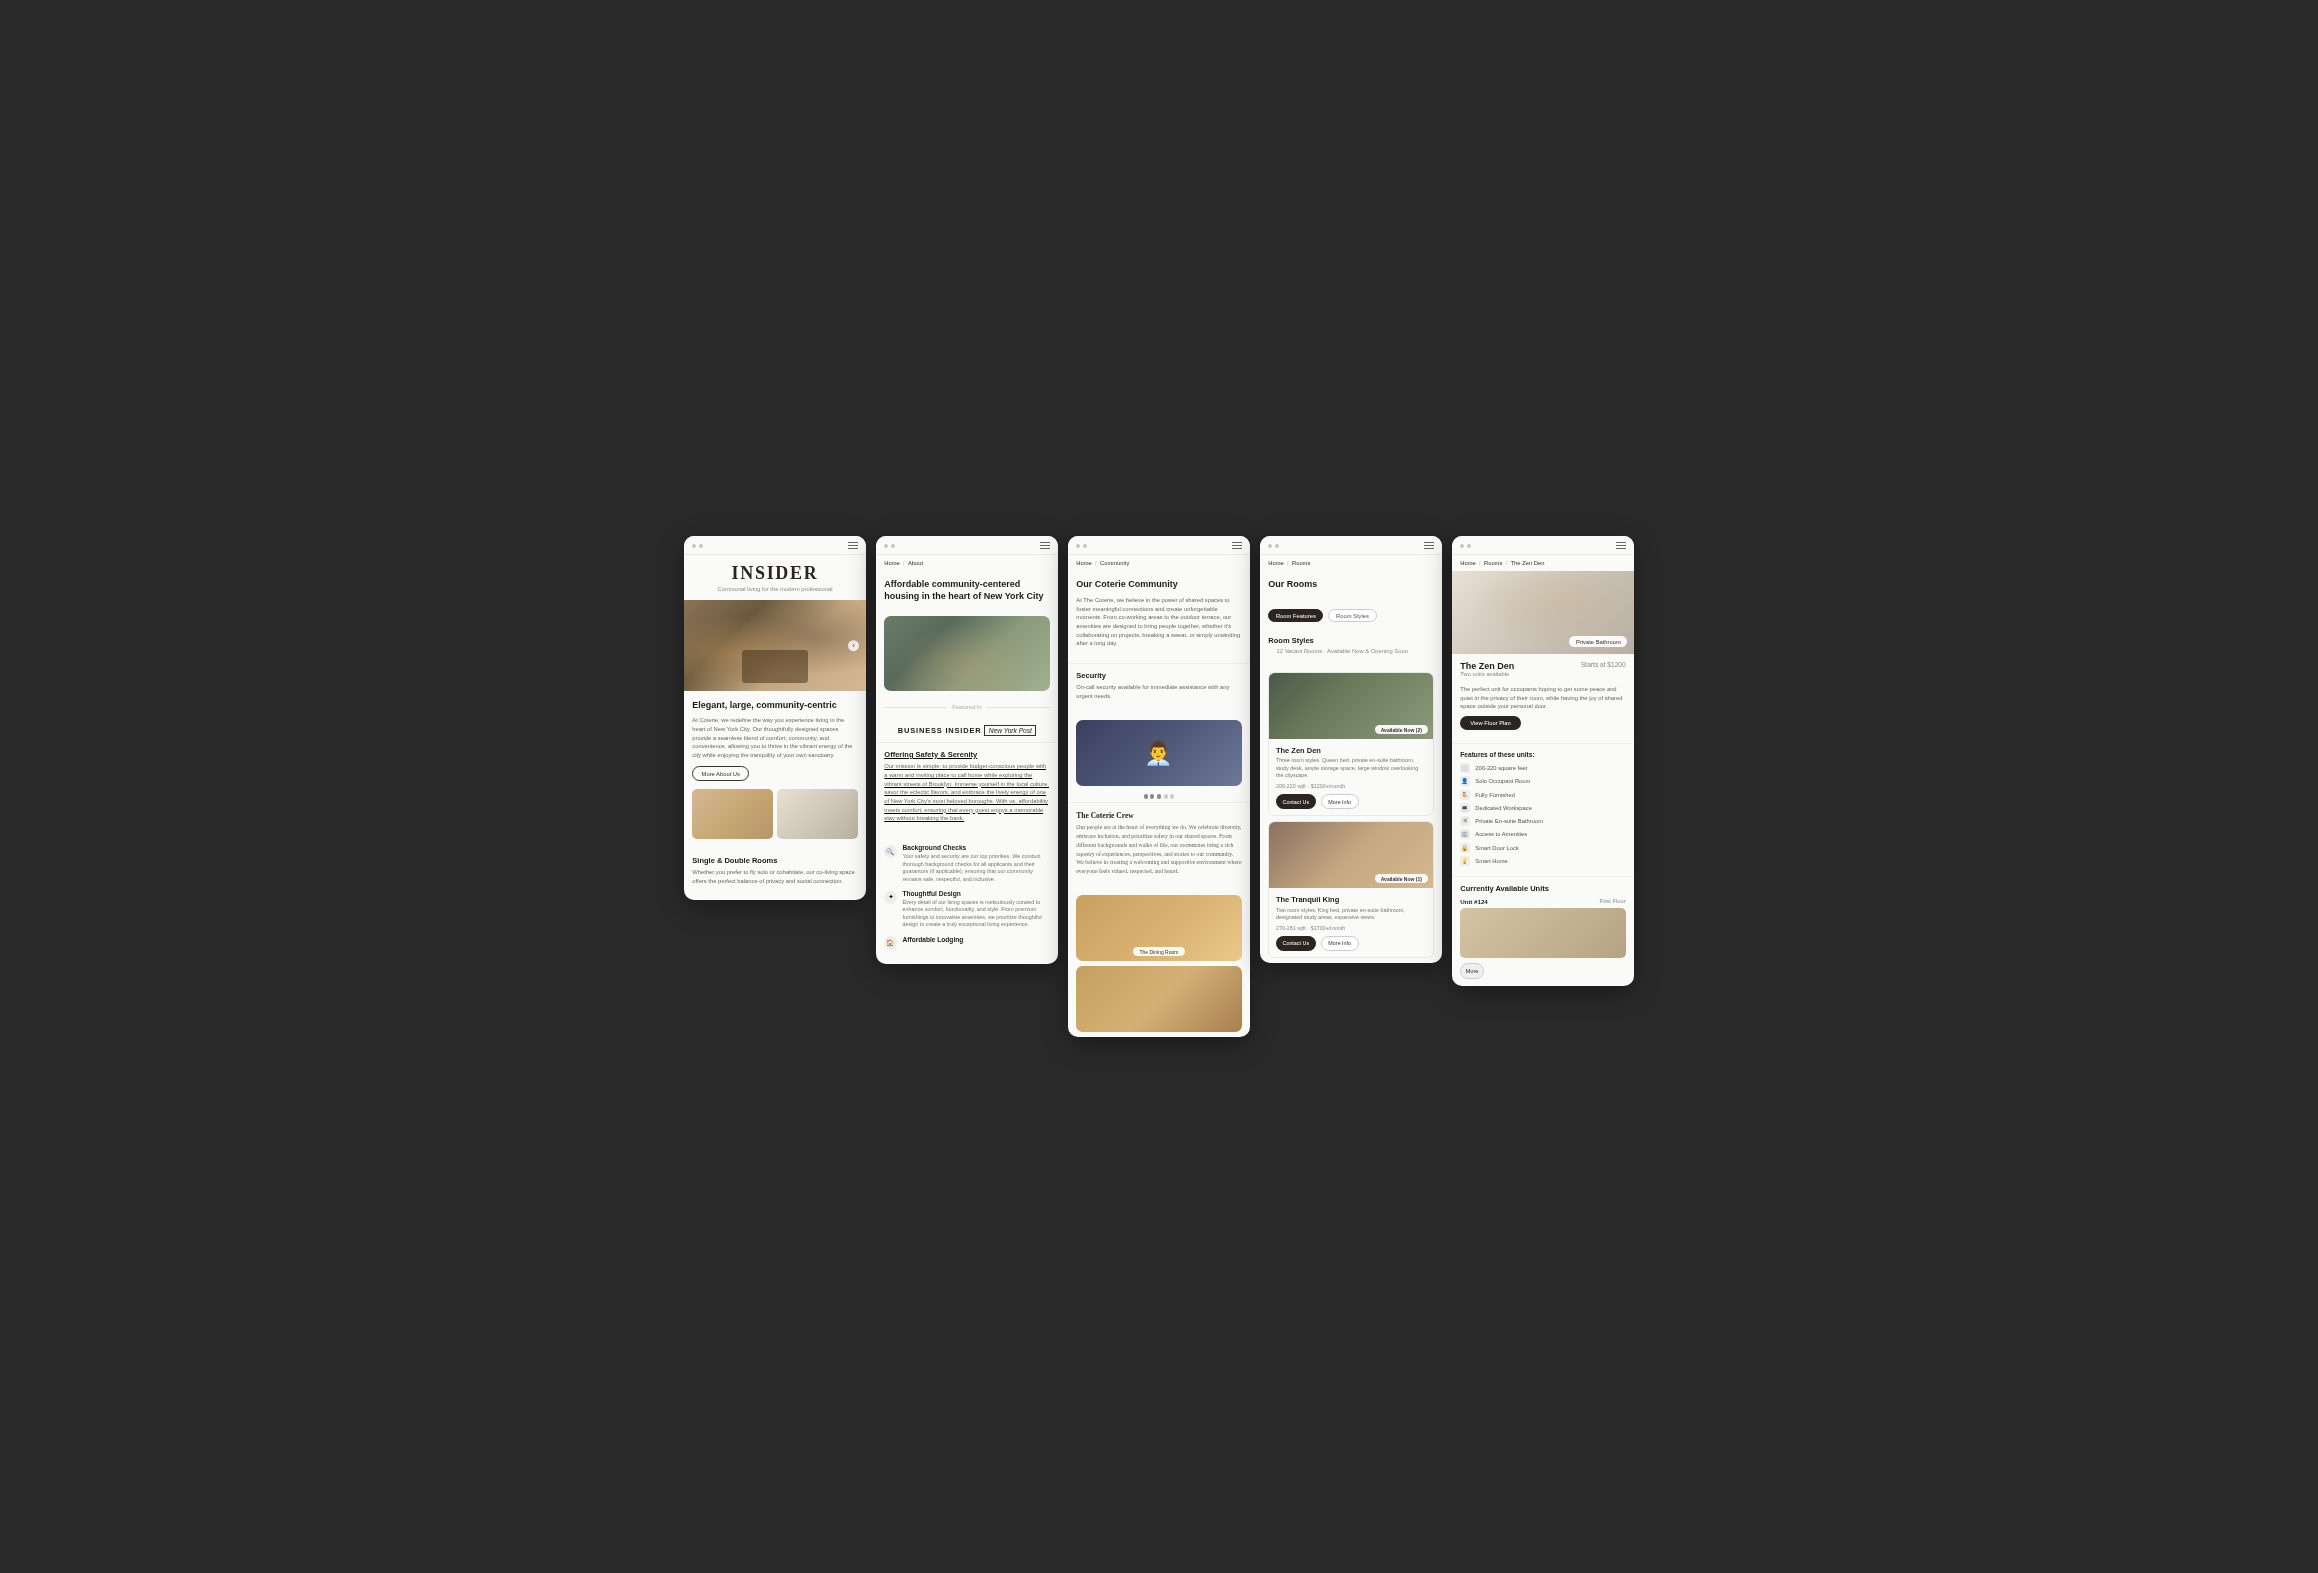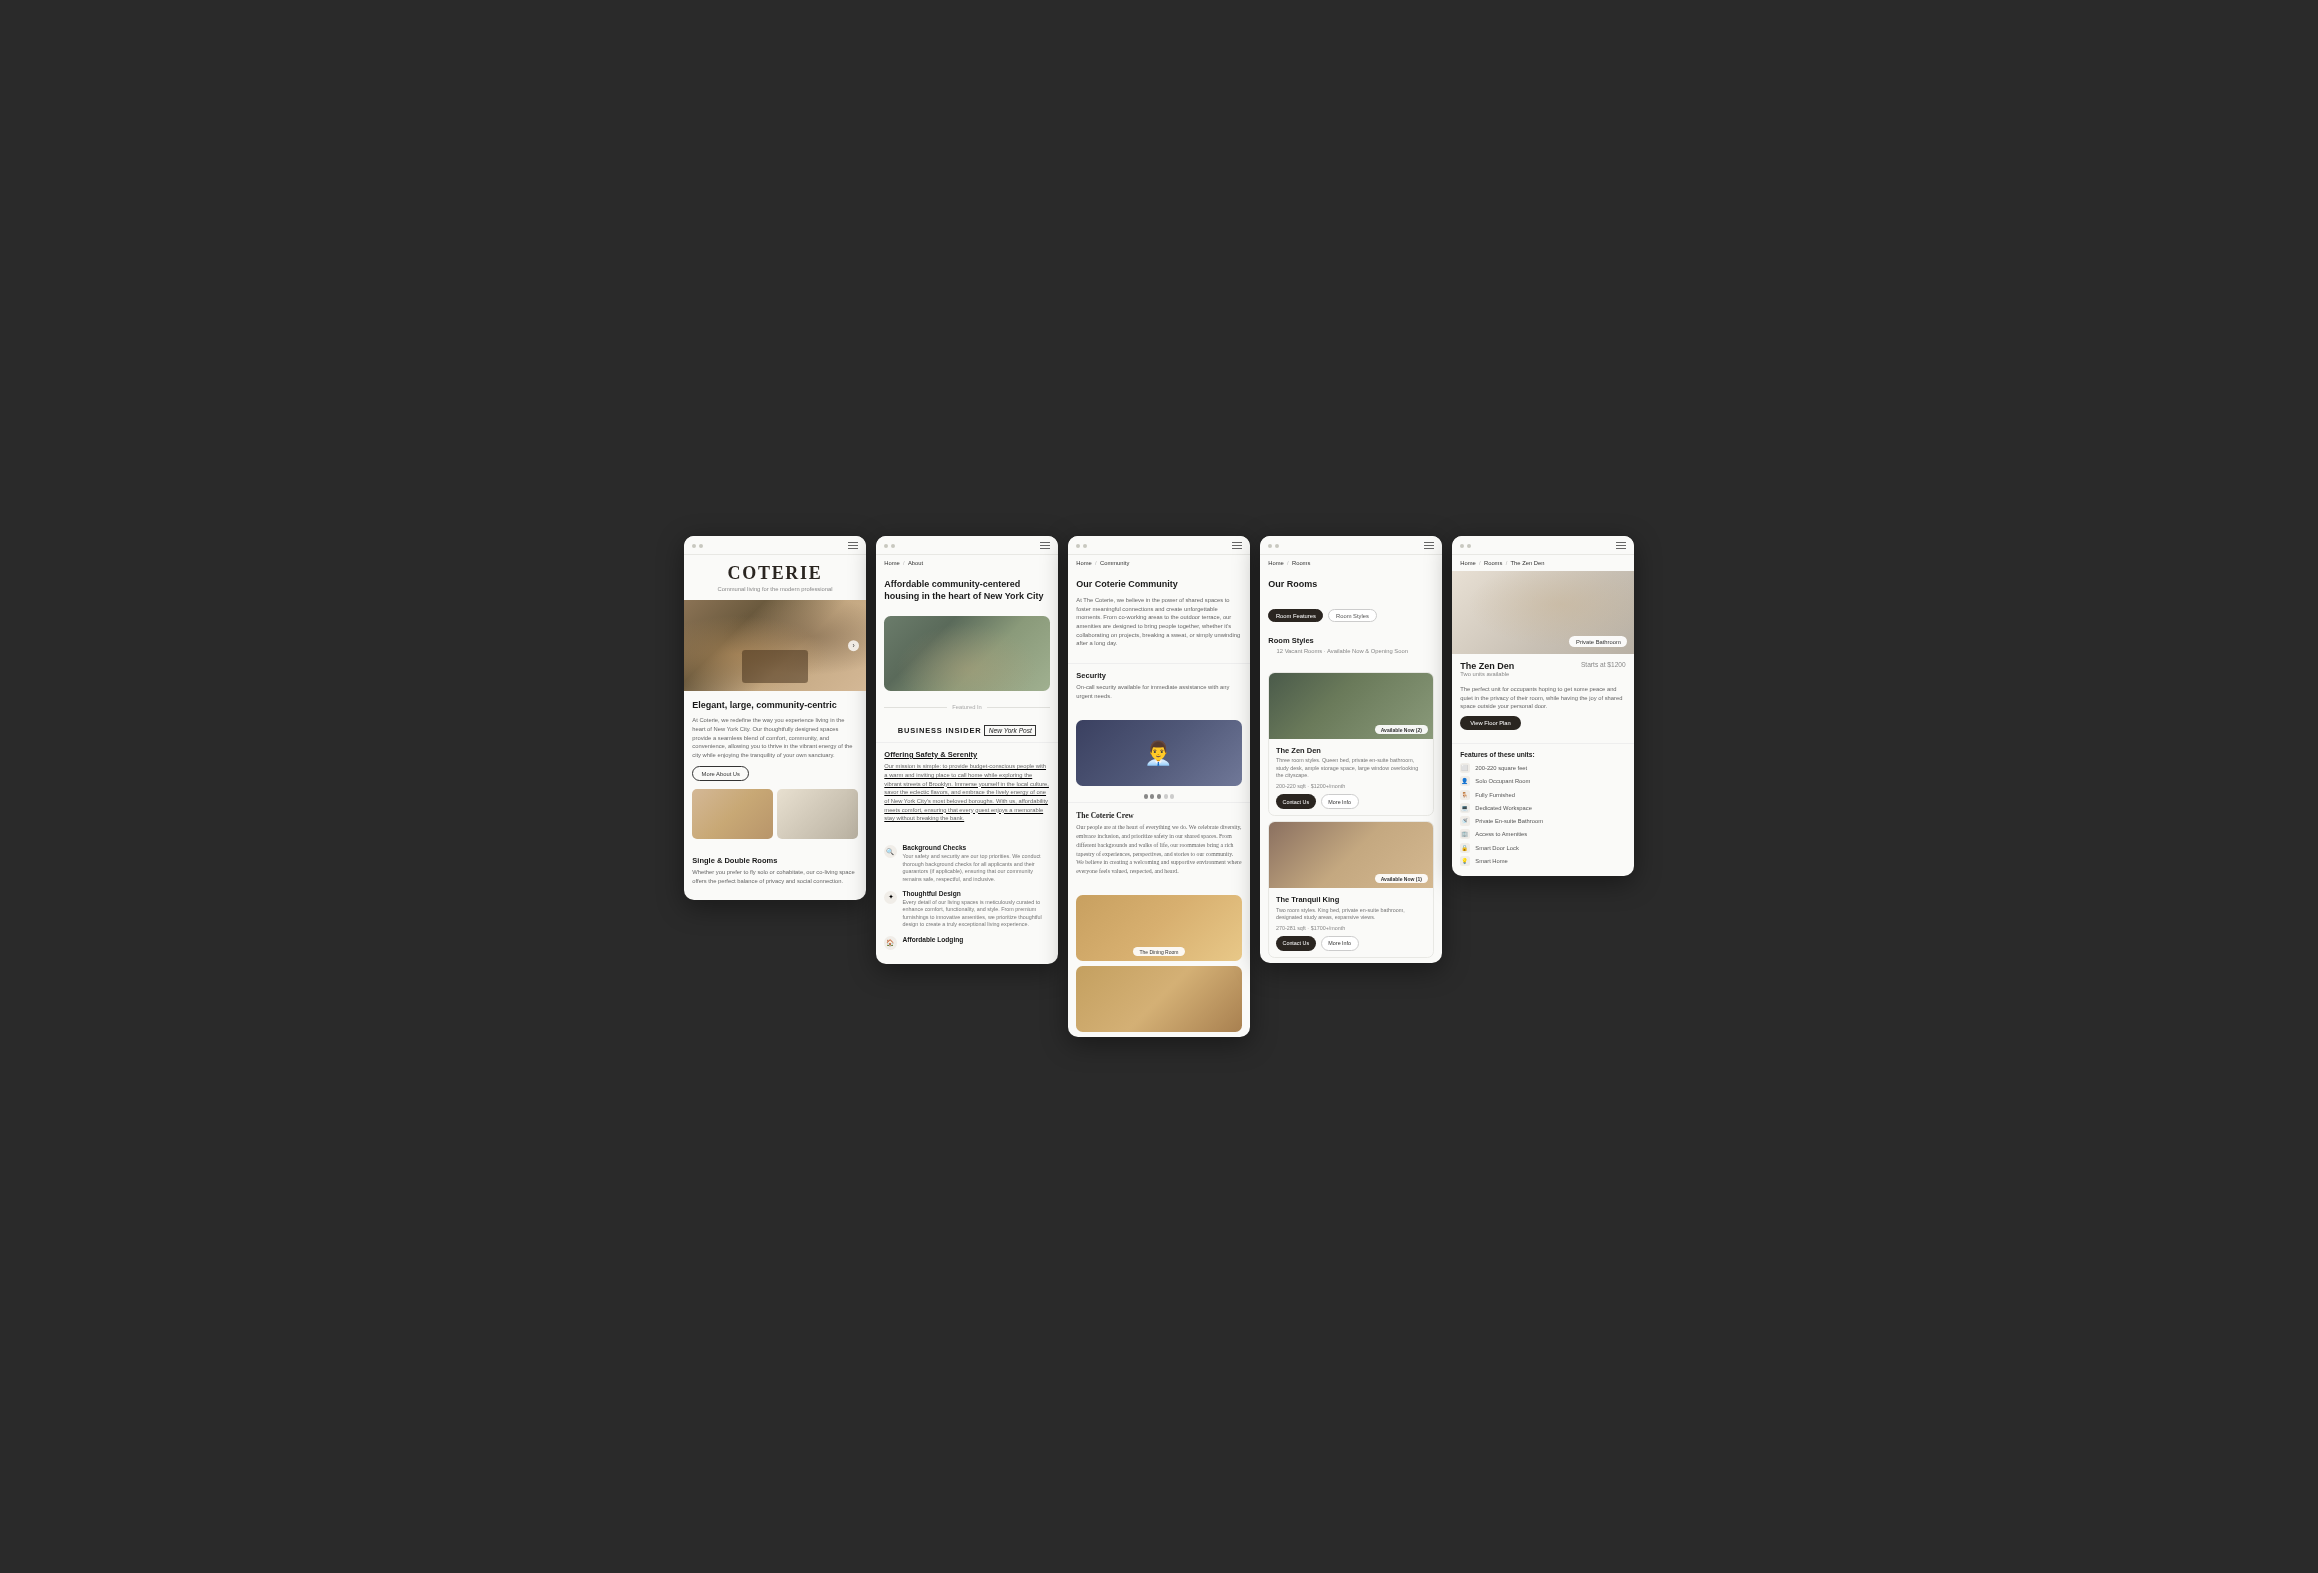--- a/index.html
+++ b/index.html
@@ -557,21 +557,21 @@
         <div class="dot"></div>
         <div class="dot"></div>
       </div>
       <div class="header-lines">
         <div class="h-line"></div>
           <div class="h-line"></div>
           <div class="h-line"></div>
       </div>
     </div>
     <div class="logo-area">
-      <div class="logo-text">COTERIE</div>
+      <div class="logo-text">INSIDER</div>
       <div class="tagline">Communal living for the modern professional</div>
     </div>
     <div class="hero-image">
       <div class="desk-visual"></div>
       <div class="carousel-arrow">›</div>
     </div>
     <div class="section-pad">
       <div class="section-title">Elegant, large, community-centric</div>
       <div class="section-body">At Coterie, we redefine the way you experience living in the heart of New York City. Our thoughtfully designed spaces provide a seamless blend of comfort, community, and convenience, allowing you to thrive in the vibrant energy of the city while enjoying the tranquility of your own sanctuary.</div>
       <button class="btn-outline">More About Us</button>
@@ -819,16 +819,25 @@
       </div>
       <div class="feature-row">
         <div class="feature-icon">🔒</div>
         <div class="feature-text">Smart Door Lock</div>
       </div>
       <div class="feature-row">
         <div class="feature-icon">💡</div>
         <div class="feature-text">Smart Home</div>
       </div>
     </div>
+    <div class="available-units-section">
+      <div class="available-title">Currently Available Units</div>
+      <div class="unit-header">
+        <div class="unit-num">Unit #124</div>
+        <div class="unit-floor">First Floor</div>
+      </div>
+      <div class="unit-img"></div>
+      <button class="btn-more-units">More</button>
+    </div>
   </div>
 
 </div>
 
 
 </body></html>

